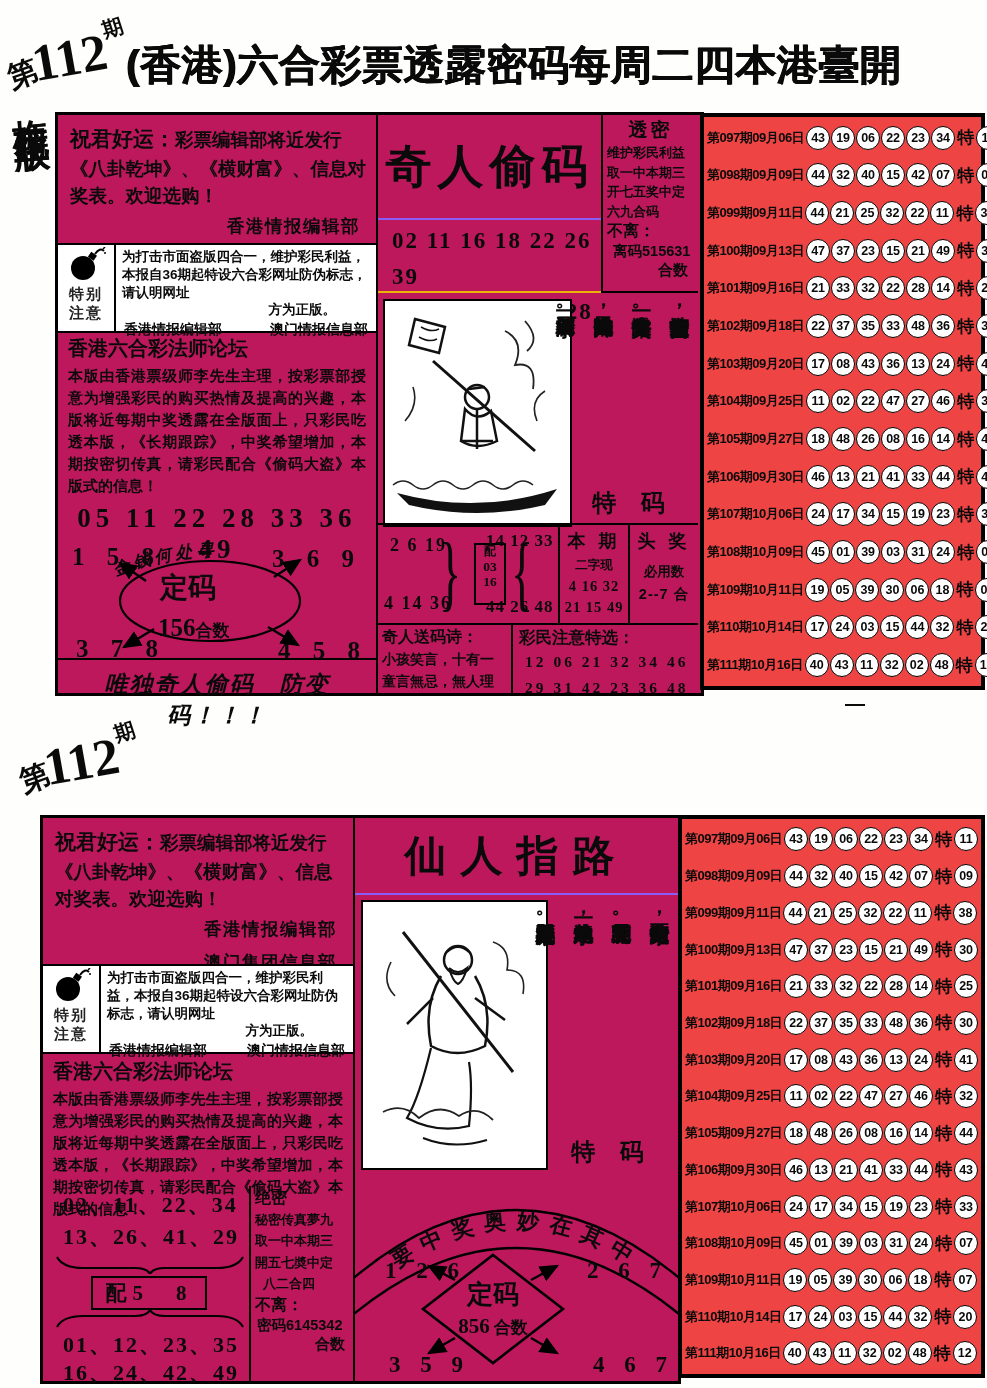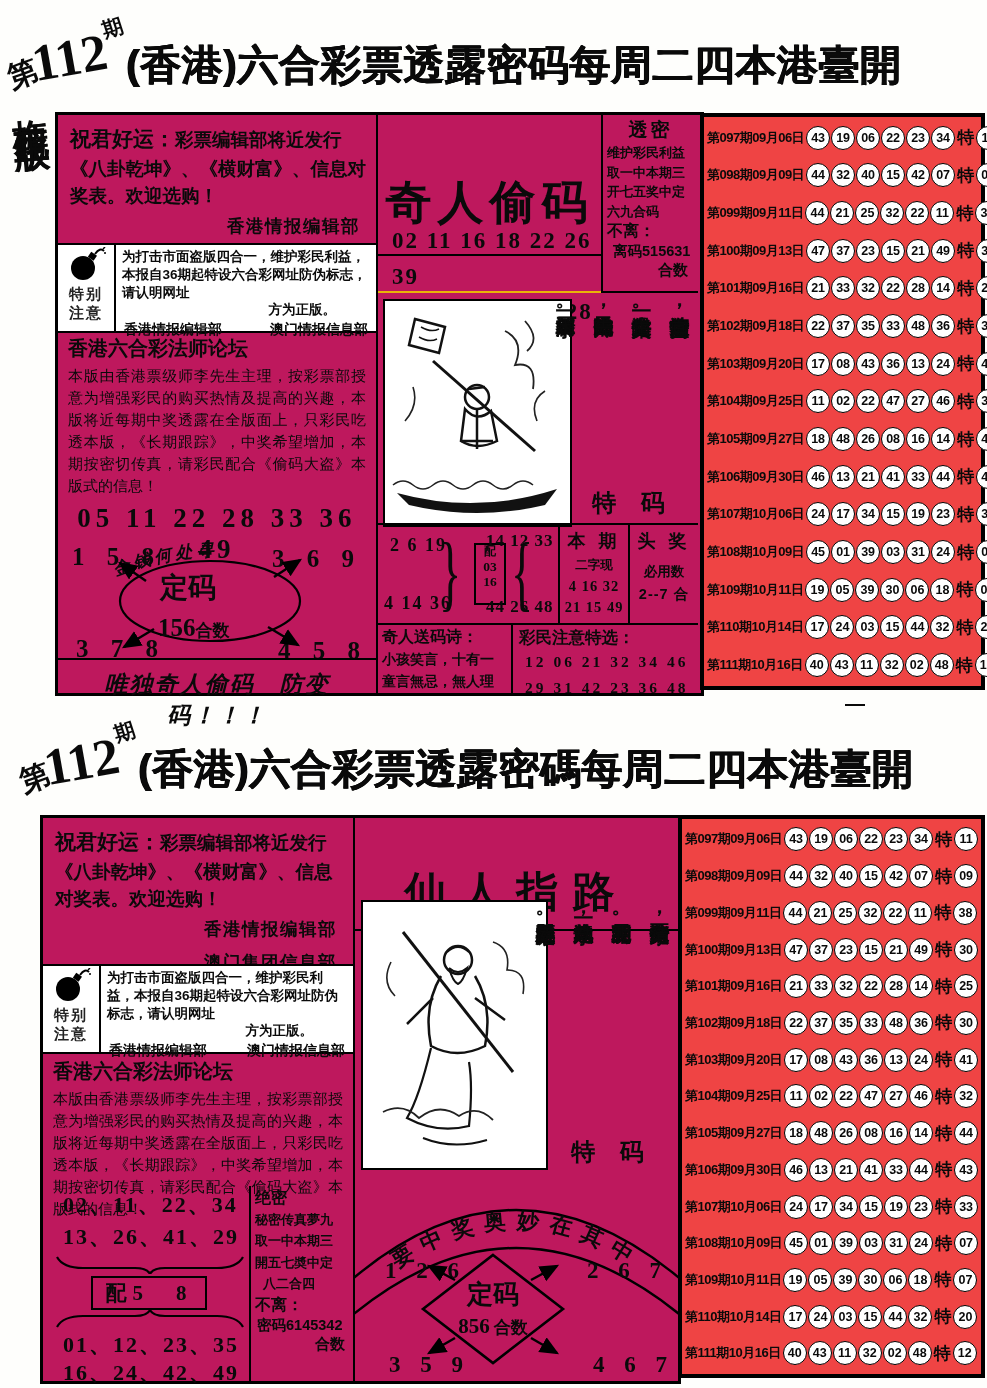--- a/index.html
+++ b/index.html
@@ -26,28 +26,28 @@
   .greet b{font-size:21px;font-weight:900;}
   .sigs{text-align:right;padding-right:16px;font-size:17.5px;font-weight:900;line-height:1.9;letter-spacing:1.5px;}
   .notice{position:absolute;left:0;width:100%;border-top:2px solid #000;border-bottom:2px solid #000;display:flex;background:#fff;}
   .notice-left{width:56px;flex:none;border-right:2px solid #000;text-align:center;padding-top:2px;}
   .notice-label{font-size:15px;font-weight:700;letter-spacing:2px;line-height:1.25;color:#222;}
   .notice-right{flex:1;padding:3px 6px 2px 6px;font-size:13.5px;font-weight:700;line-height:1.32;}
   .notice-mid{text-align:right;padding-right:34px;}
   .notice-sigline{display:flex;justify-content:space-between;font-size:14px;font-weight:700;padding:1px 2px 0 2px;}
   .forum{position:absolute;left:0;width:100%;padding:4px 10px 0 10px;box-sizing:border-box;}
   .forum-title{font-size:20px;font-weight:900;margin-bottom:3px;}
-  .forum-body{font-size:15px;font-weight:400;line-height:1.47;text-align:justify;}
+  .forum-body{font-size:15px;font-weight:700;line-height:1.47;text-align:justify;}
   .lucky{position:absolute;text-align:center;font-size:27px;font-weight:700;letter-spacing:5px;}
   .slogan{position:absolute;left:0;width:100%;border-top:2.5px solid #000;text-align:center;
           font-size:23px;font-weight:900;font-style:italic;letter-spacing:2px;padding-top:9px;}
 
   
-  .midtitle{position:absolute;display:flex;align-items:center;justify-content:center;border-bottom:2px solid #000000;
-            font-family:"Liberation Serif",serif;font-weight:900;margin-top:36px;}
+  .midtitle{position:absolute;display:flex;align-items:center;justify-content:center;border-bottom:2px solid #8b5cf6;
+            font-family:"Liberation Serif",serif;font-weight:900;}
   .sidecol{position:absolute;border-left:2px solid #000;box-sizing:border-box;font-weight:700;padding:2px 4px;}
   .sidecol .sc-title{text-align:center;font-size:19px;font-weight:900;letter-spacing:3px;}
   .sc-line{font-size:13px;line-height:1.5;white-space:nowrap;}
   .sc-buli{font-size:16px;font-weight:900;}
   .sc-code{font-size:14.5px;padding-left:6px;white-space:nowrap;}
   .sc-tail{font-size:15px;text-align:right;padding-right:6px;}
   .midnums{position:absolute;font-size:23px;font-weight:700;letter-spacing:2px;line-height:1.55;padding:5px 0 0 14px;box-sizing:border-box;border-bottom:2px solid #eab308;}
   .picbox{position:absolute;border:2px solid #000;background:#fff;overflow:hidden;}
   .vpoem{position:absolute;writing-mode:vertical-rl;font-size:20px;font-weight:700;line-height:1.6;}
   .vpoem div{margin-left:6px;}
@@ -404,21 +404,20 @@
     </div>
 
   <div class="dash" style="left:845px;top:692px;">—</div>
 
   <div class="hdr" style="left:20px;top:728px;">
     <span class="issue">
       <span class="issue-di">第</span>
       <span class="issue-num">112</span>
       <span class="issue-qi">期</span>
     </span>
-    <span class="hdr-text">(香港)六合彩票透露密碼每周二四本港臺開</span>
   </div>
 
   <div class="mainbox" style="left:40px;top:815px;width:635px;height:563px;">
     <div class="leftcol" style="width:310px;">
       <div class="greet">
         <b>祝君好运：</b><span>彩票编辑部将近发行《八卦乾坤》、《横财富》、信息对奖表。欢迎选购！</span>
       </div>
       <div class="sigs">
         <div>香港情报编辑部</div>
         <div>澳门集团信息部</div>

